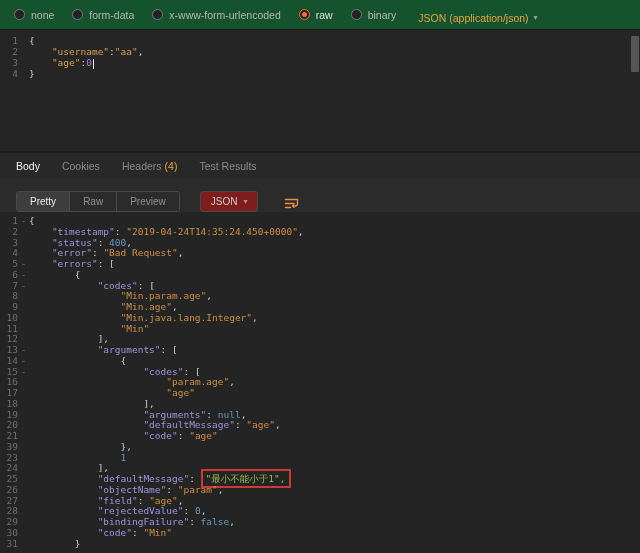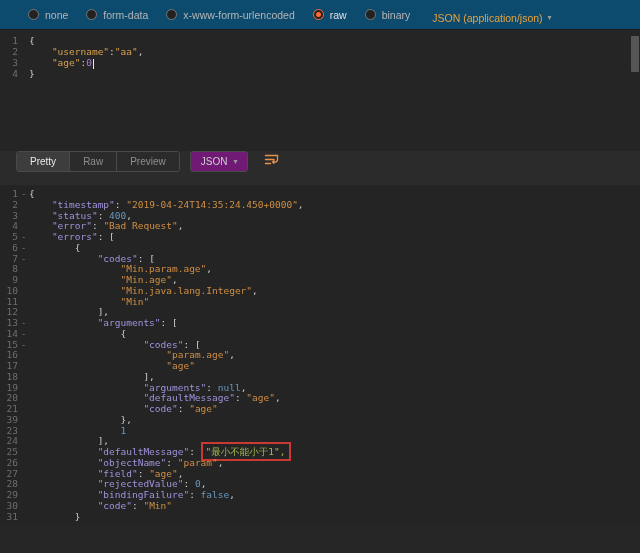--- a/index.html
+++ b/index.html
@@ -7,21 +7,21 @@
   body {
     width:640px; height:553px; overflow:hidden;
     background:#262626;
     font-family:"Liberation Sans", sans-serif;
   }
   .app { position:relative; width:640px; height:553px; background:#262626; }
 
   
   .type-bar {
     height:30px; display:flex; align-items:center; gap:18px;
-    padding:0 28px; background:#0c4a6e; border-bottom:1px solid #1d1d1d;
+    padding:0 14px; background:#14532d; border-bottom:1px solid #1d1d1d;
   }
   .radio-item { display:flex; align-items:center; gap:6px; color:#b5b5b5; font-size:10.5px; cursor:pointer; }
   .radio {
     width:11px; height:11px; border:1px solid #7a7a7a; border-radius:50%;
     display:flex; align-items:center; justify-content:center; background:#222; flex:none;
   }
   .dot { width:5px; height:5px; border-radius:50%; background:transparent; }
   .radio-item.selected .radio { border-color:#ff6c37; }
   .radio-item.selected .dot { background:#ff6c37; }
   .radio-item.selected { color:#e0e0e0; }
@@ -57,33 +57,33 @@
   .resp-tabs {
     height:27px; display:flex; align-items:center; gap:22px;
     padding:0 16px; background:#282828; border-top:2px solid #1e1e1e;
   }
   .tab { color:#8a8a8a; font-size:10.5px; cursor:pointer; white-space:nowrap; }
   .tab.active { color:#f0f0f0; }
   .tab .count { color:#e8a33d; margin-left:3px; }
 
   
   .resp-toolbar {
-    height:34px; display:flex; align-items:flex-start; gap:10px;
+    height:34px; display:flex; align-items:flex-end; gap:20px;
     padding:0 16px; background:#2b2b2b;
   }
   .view-group { display:flex; border:1px solid #4a4a4a; border-radius:3px; overflow:hidden; }
   .view {
     background:#2b2b2b; color:#8f8f8f; border:none; border-right:1px solid #4a4a4a;
     font-size:10px; font-family:"Liberation Sans", sans-serif; padding:4px 13px; cursor:pointer;
   }
   .view:last-child { border-right:none; }
   .view.active { background:#3d3d3d; color:#e9e9e9; }
   .lang-select {
     display:flex; align-items:center; gap:6px;
-    background:#701a75; border:1px solid #4a4a4a; border-radius:3px;
+    background:#7f1d1d; border:1px solid #4a4a4a; border-radius:3px;
     color:#cfcfcf; font-size:10px; font-family:"Liberation Sans", sans-serif;
     padding:4px 10px; cursor:pointer;
   }
   .wrap-btn { background:none; border:none; padding:2px 4px; margin-left:2px; cursor:pointer; display:flex; align-items:center; }
 </style>
 </head>
 <body>
 
 <div class="app">
 
@@ -125,20 +125,28 @@
   </div>
 
   <div class="editor request-editor">
       <div class="code-line"><span class="ln">1</span><span class="fold"></span><span class="code"><span class="c-p">{</span></span></div>
       <div class="code-line"><span class="ln">2</span><span class="fold"></span><span class="code"><span class="c-p">    </span><span class="c-rs">"username"</span><span class="c-p">:</span><span class="c-rs">"aa"</span><span class="c-p">,</span></span></div>
       <div class="code-line"><span class="ln">3</span><span class="fold"></span><span class="code"><span class="c-p">    </span><span class="c-rs">"age"</span><span class="c-p">:</span><span class="c-rn">0</span><span class="cursor"></span></span></div>
       <div class="code-line"><span class="ln">4</span><span class="fold"></span><span class="code"><span class="c-p">}</span></span></div>
     </div>
   <div class="req-scroll"></div>
 
+  <div class="resp-tabs">
+    <div class="tab active">Body</div>
+    <div class="tab">Cookies</div>
+    <div class="tab">
+      <span>Headers</span><span class="count">(4)</span>
+    </div>
+    <div class="tab">Test Results</div>
+  </div>
 
   <div class="resp-toolbar">
     <div class="view-group">
       <button class="view active">Pretty</button>
       <button class="view">Raw</button>
       <button class="view">Preview</button>
     </div>
     <button class="lang-select">
       <span>JSON</span>
       <span class="caret">▾</span>

